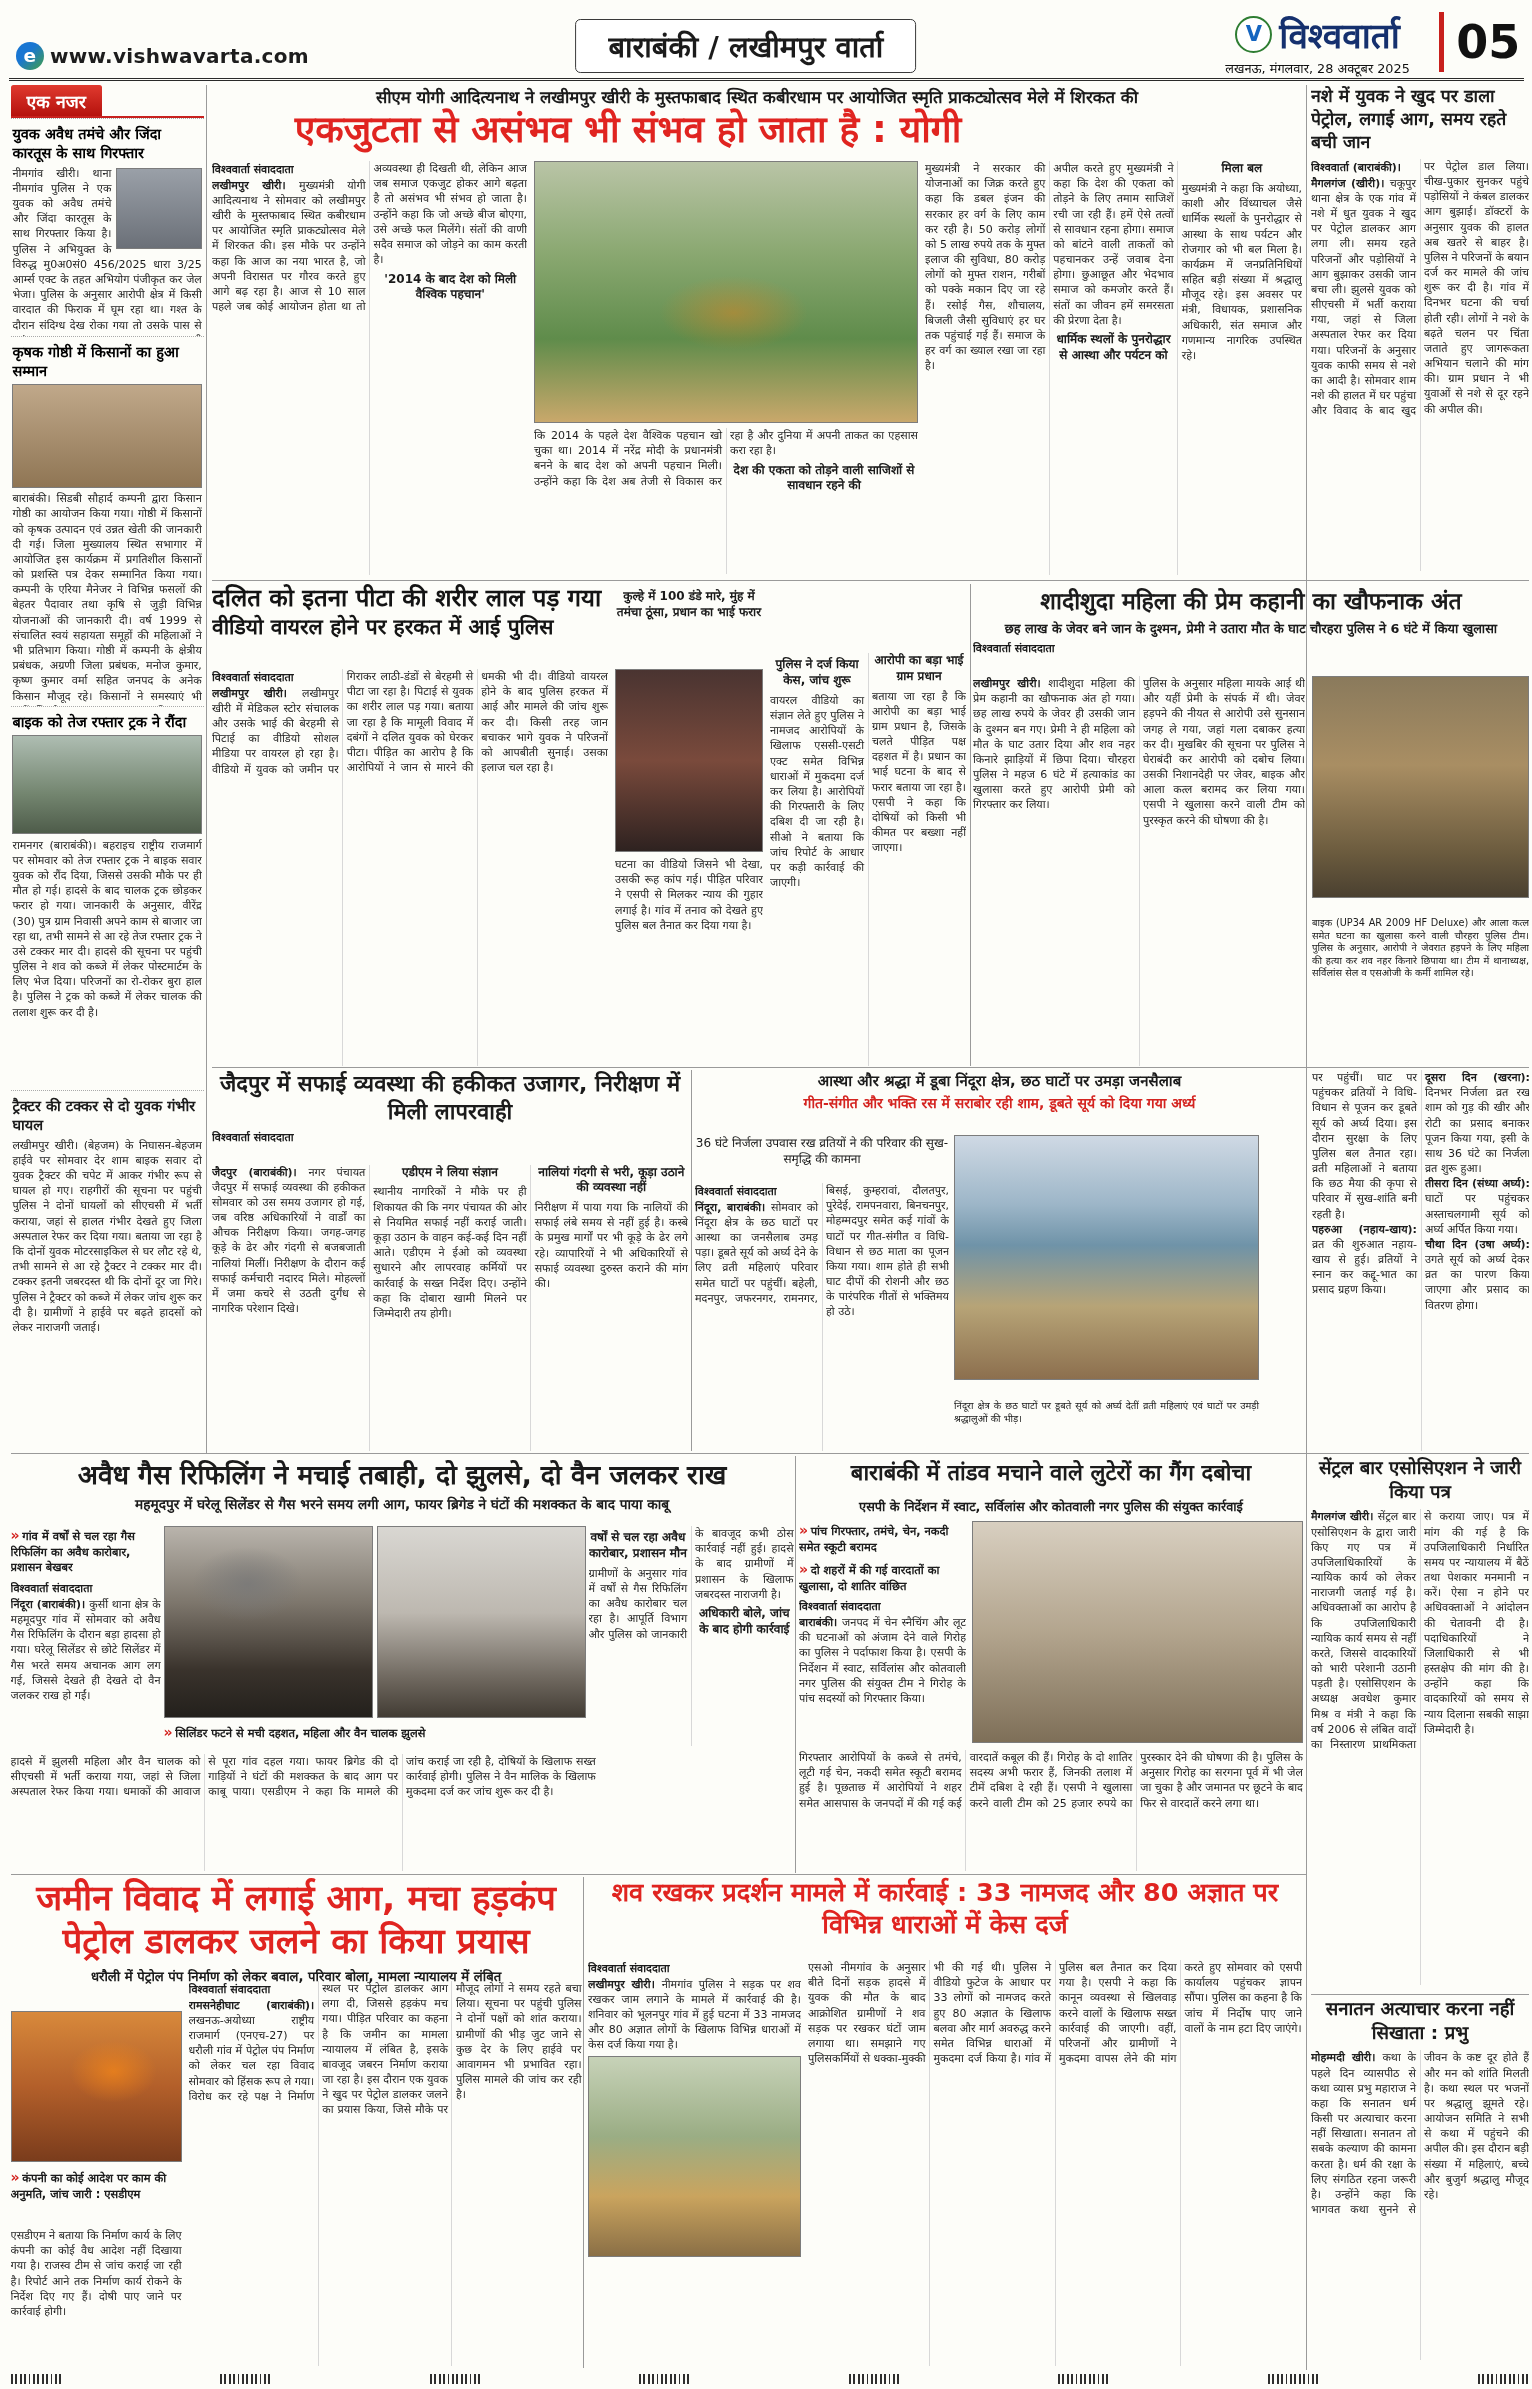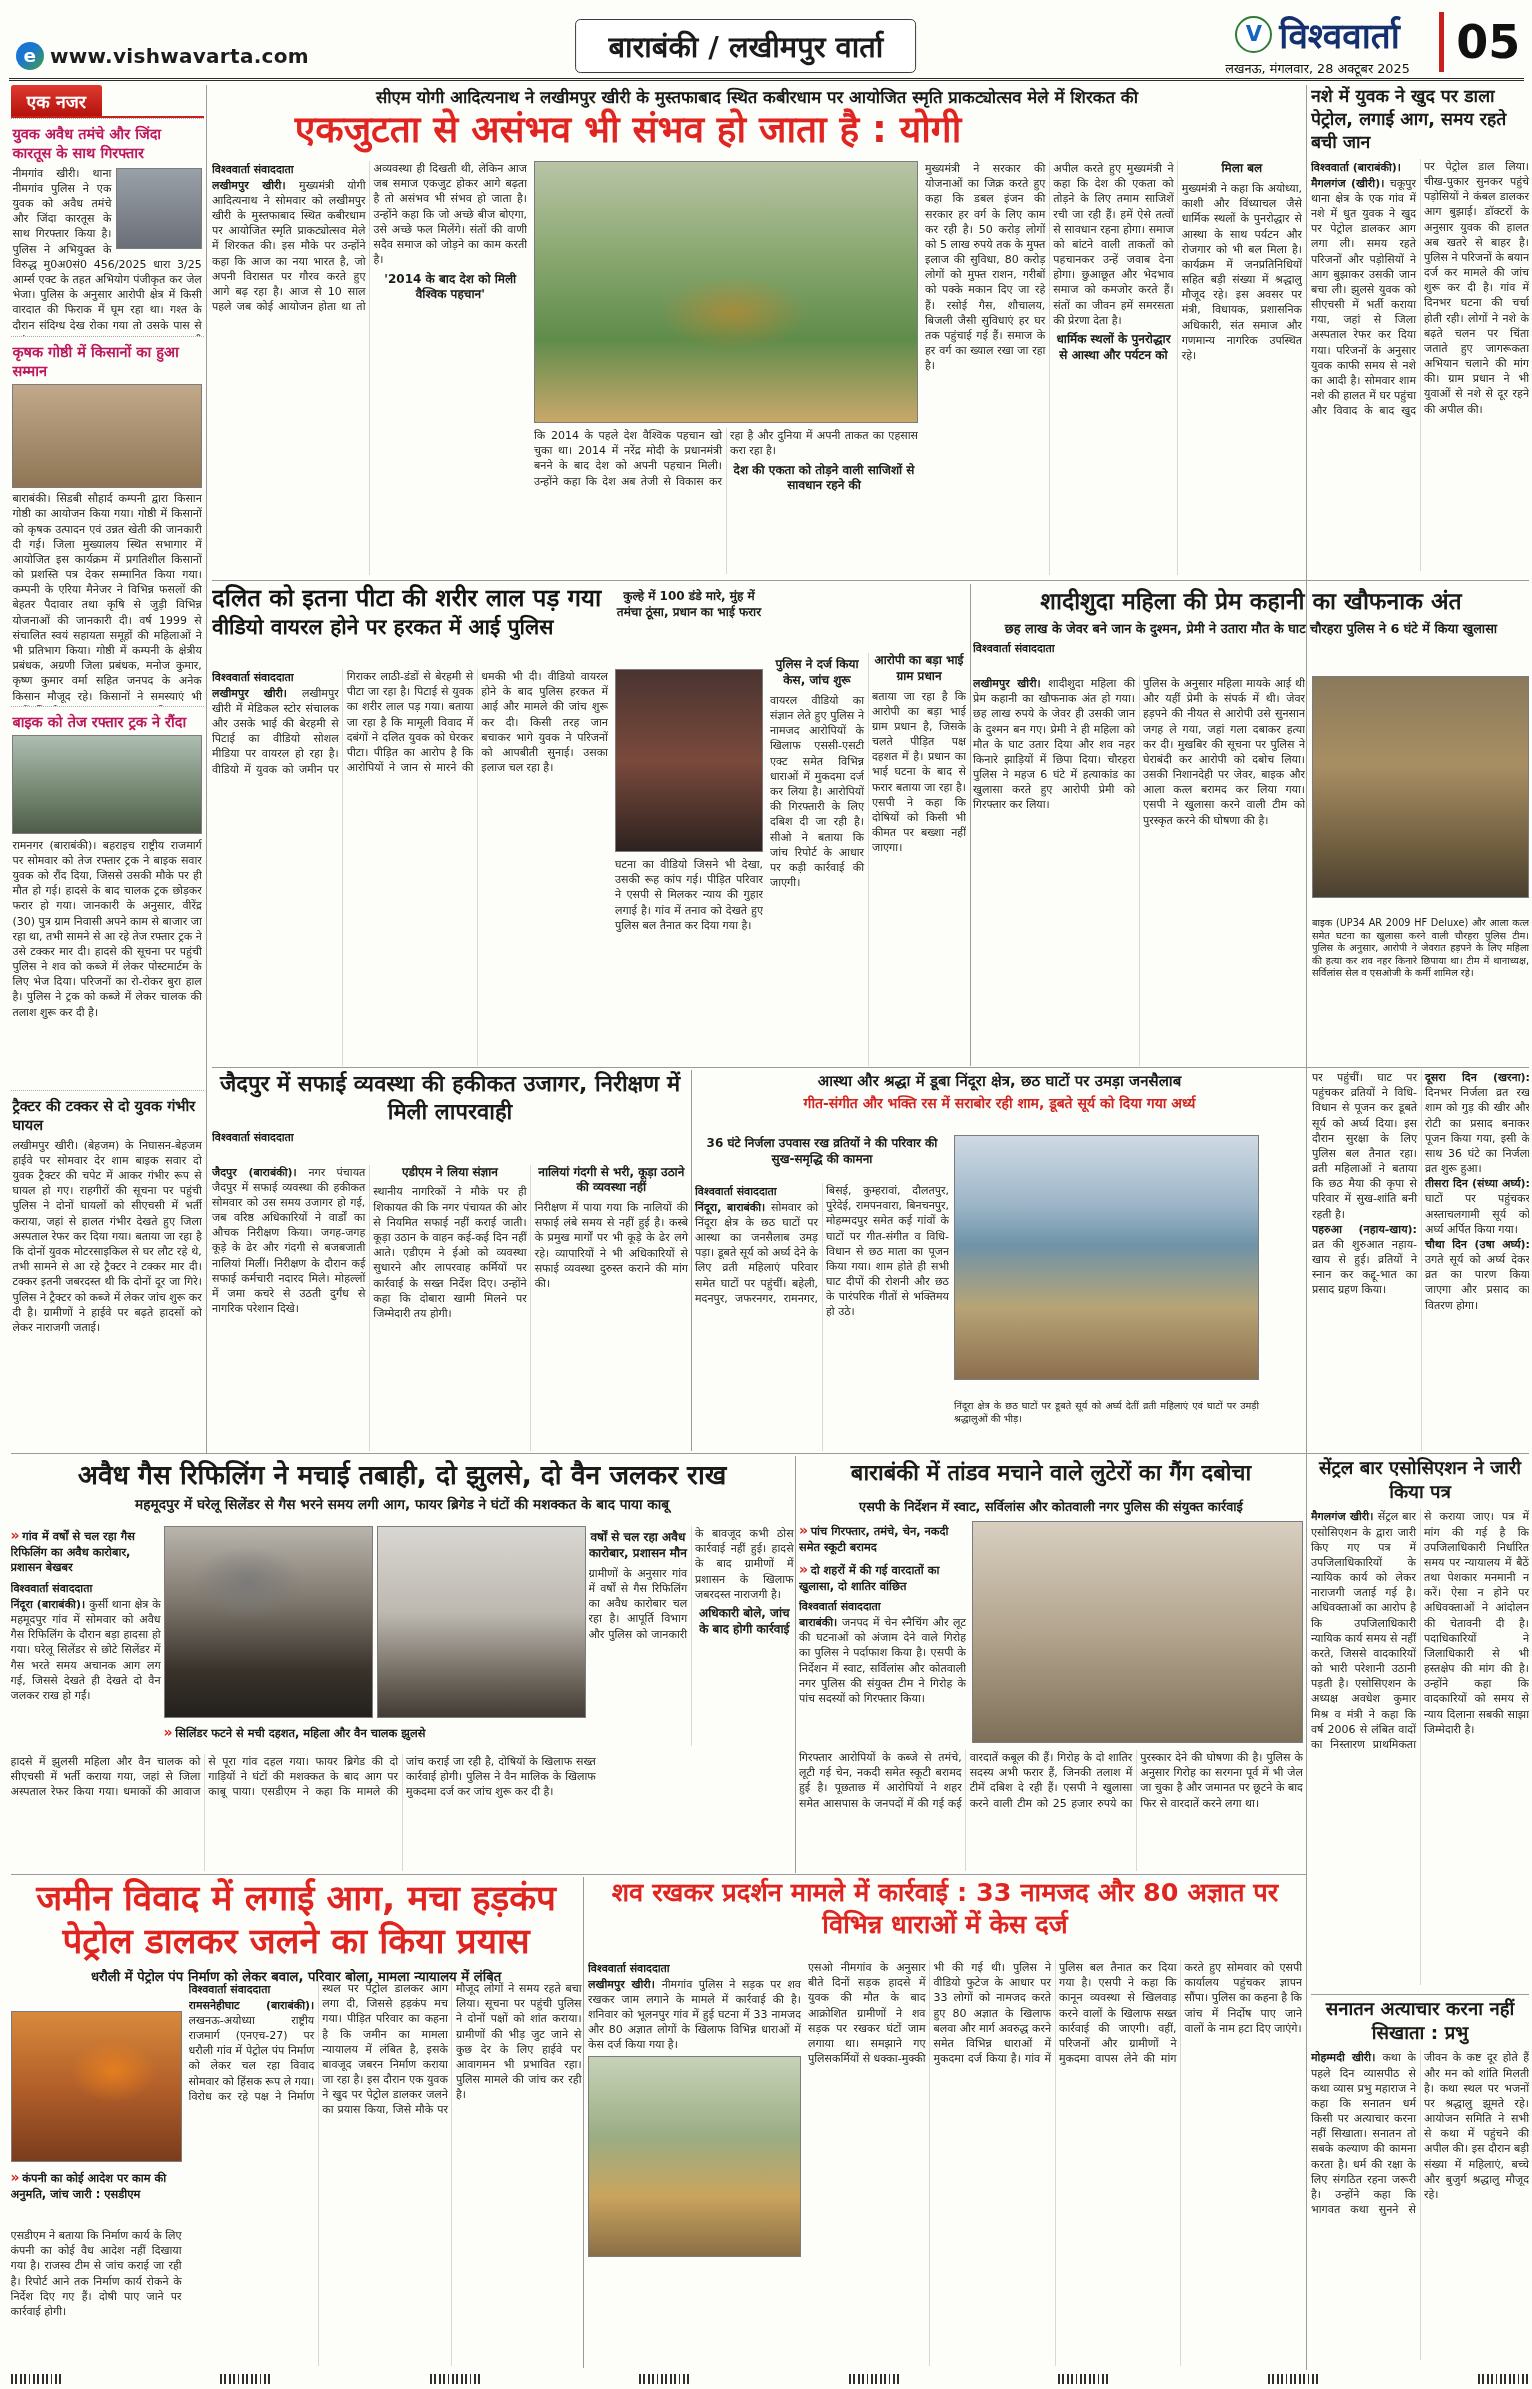--- a/index.html
+++ b/index.html
@@ -33,21 +33,21 @@
 .brand-date{font-size:12.8px;margin-top:1.8px;color:#111}
 .pageno{position:absolute;right:3.5px;top:7px;height:60px;display:flex;align-items:center;padding-left:12.3px;border-left:5.3px solid #c8201d;font-size:46px;font-weight:bold;color:#111}
 
 
 #eknazar{position:absolute;left:10.6px;top:85px;width:193px;height:1367px;overflow:hidden}
 .ek-label-wrap{border-bottom:2.6px solid #c8201d;padding-bottom:0}
 .ek-label{display:inline-block;background:linear-gradient(180deg,#e03a2f,#b5120d);color:#fff;font-weight:bold;font-size:17.6px;padding:3.5px 16px;border-radius:2.6px 2.6px 0 0}
 .ek-story{padding:6.2px 1.8px 8px;border-top:0.9px dotted #aaa;overflow:hidden}
 .ek-story:first-of-type{border-top:none}
 .ek-h{font-size:14.5px;font-weight:bold;line-height:1.28;margin-bottom:3.5px}
-.ek-h.red{color:#be185d}
+.ek-h.red{color:#000000}
 .ek1-photo{float:right;width:86px;height:81px;margin:1.8px 0 2.6px 4.4px;background:linear-gradient(180deg,#9aa0a8,#6b7078)}
 .ek2-photo{width:100%;height:104px;margin:2.6px 0 3.5px;background:linear-gradient(180deg,#c0a88a,#8f7554)}
 .ek3-photo{width:100%;height:99px;margin:2.6px 0 3.5px;background:linear-gradient(180deg,#aebdb2,#73856f 60%,#4e5c4a)}
 .ek-s1{height:218px}.ek-s2{height:370px}.ek-s3{height:384px}.ek-s4{height:354px}
 
 
 #lead{position:absolute;left:212px;top:85px;width:1090px;height:493px;overflow:hidden}
 .lead-kicker{position:absolute;left:0;top:0;width:100%;text-align:center;font-size:16.7px;font-weight:bold}
 .lead-head{position:absolute;left:0;top:25px;width:832px;text-align:center;font-size:37px;font-weight:bold;color:#e02420;line-height:1.1}
 .lead-colL{position:absolute;left:0;top:76px;width:315px;height:414px}
@@ -82,21 +82,21 @@
 
 #jaidpur{position:absolute;left:212px;top:1070px;width:476px;height:381px;overflow:hidden}
 .jd-h{text-align:center;font-size:22px;font-weight:bold;line-height:1.25}
 .jd-byline{margin-top:3.5px}
 .jd-body{margin-top:21px;height:291px}
 
 
 #aastha{position:absolute;left:695px;top:1070px;width:834px;height:381px;overflow:hidden}
 .as-h{width:609px;text-align:center;font-size:15px;font-weight:bold}
 .as-sub{width:609px;text-align:center;font-size:14px;font-weight:bold;color:#d42420;margin-top:2.6px}
-.as-intro{position:absolute;left:0;top:65px;width:254px;text-align:center;font-weight:bold;font-size:12px;line-height:1.35}
+.as-intro{position:absolute;left:0;top:65px;width:254px;text-align:center;font-weight:normal;font-size:12px;line-height:1.35}
 .as-bodyL{position:absolute;left:0;top:113px;width:254px;height:269px}
 .as-photo{position:absolute;left:259px;top:65px;width:305px;height:245px;background:linear-gradient(180deg,#cfd9e4 0%,#9db6c8 28%,#6f93a8 45%,#b7a477 70%,#8c6f4e 100%)}
 .as-caption{position:absolute;left:259px;top:314px;width:305px}
 .as-bodyR{position:absolute;left:617px;top:0;width:218px;height:381px}
 .it-label{font-weight:bold}
 
 
 #gas{position:absolute;left:10.6px;top:1456px;width:783px;height:417px;overflow:hidden}
 .gas-h{text-align:center;font-size:26.4px;font-weight:bold}
 .gas-sub{text-align:center;font-size:13.7px;font-weight:bold;margin-top:1.8px}

